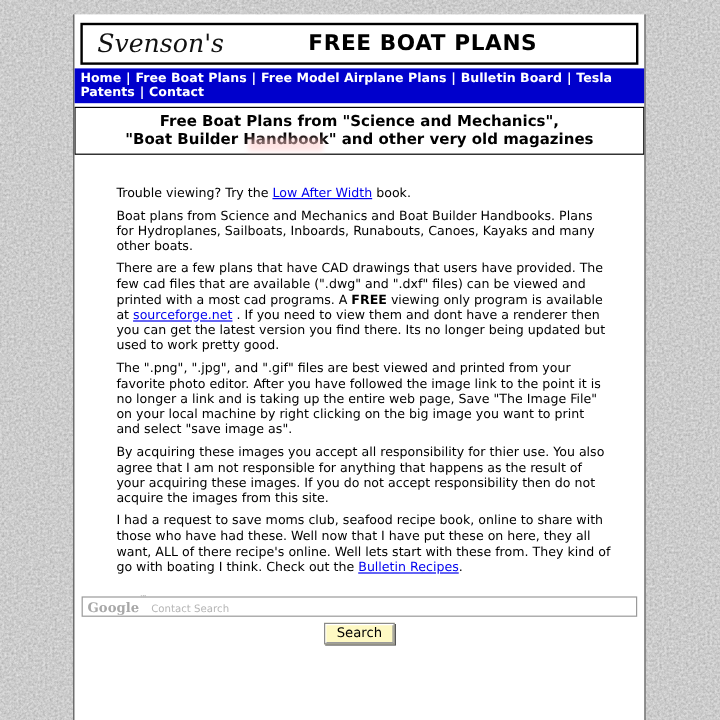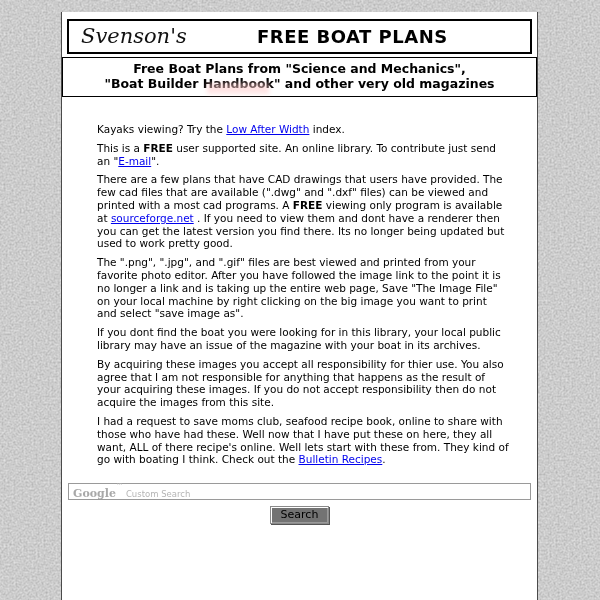--- a/index.html
+++ b/index.html
@@ -40,21 +40,21 @@
   .search-field { position:relative; height:17px; }
   .search-input { width:100%; height:17px; border:1px solid #9a9a9a; background:#fff;
                   font-size:10px; padding:1px 4px; }
   .watermark { position:absolute; left:5px; top:2px; pointer-events:none; color:#b0b0b0;
                white-space:nowrap; }
   .wm-logo { font-family:"DejaVu Serif", serif; font-size:11px; color:#a8a8a8;font-weight:bold; }
   .wm-tm { font-size:7px; vertical-align:top; color:#b5b5b5; }
   .wm-text { font-size:8.5px; color:#b5b5b5; margin-left:3px; }
   .search-btn-row { text-align:center; margin-top:6px; }
   .search-btn { font-family:"DejaVu Sans", sans-serif; font-size:11px; color:#000;
-                background:#737373; border:1px solid #8a8a8a; padding:1px 10px 2px 10px;
+                background:#fef9c3; border:1px solid #8a8a8a; padding:1px 10px 2px 10px;
                 box-shadow: inset 1px 1px 0 #ffffff, inset -1px -1px 0 #9a9a9a, 1px 1px 0 #555;
                 cursor:pointer; }
 </style>
 </head>
 <body>
 
 <svg class="bg-tex" width="600" height="600">
   <defs>
     <filter id="tex" x="0" y="0" width="100%" height="100%">
       <feTurbulence type="fractalNoise" baseFrequency="0.5" numOctaves="3" seed="11"></feTurbulence>
@@ -70,48 +70,50 @@
   <rect width="600" height="600" filter="url(#tex)"></rect>
 </svg>
 
 <div class="page-col">
 
   <div class="header-box">
     <span class="site-name">Svenson's</span>
     <span class="main-title">FREE BOAT PLANS</span>
   </div>
 
+  <div class="nav-bar" style="background:#0000CC;">
+    <a class="nav-link">Home</a><span class="nav-sep">|</span><a class="nav-link">Free Boat Plans</a><span class="nav-sep">|</span><a class="nav-link">Free Model Airplane Plans</a><span class="nav-sep">|</span><a class="nav-link">Bulletin Board</a><span class="nav-sep">|</span><a class="nav-link">Tesla Patents</a><span class="nav-sep">|</span><a class="nav-link">Contact</a>
+  </div>
 
   <div class="title-box">
     <div>Free Boat Plans from "Science and Mechanics",</div>
     <div>"Boat Builder Handbook" and other very old magazines</div>
   </div>
 
   <div class="content">
     <div class="faded-graphic"></div>
 
-    <p><span>Kayaks viewing? Try the </span><a class="txt-link">Low After Width</a><span> index.</span></p>
+    <p><span>Trouble viewing? Try the </span><a class="txt-link">Low After Width</a><span> book.</span></p>
 
+    <p>Boat plans from Science and Mechanics and Boat Builder Handbooks. Plans for Hydroplanes, Sailboats, Inboards, Runabouts, Canoes, Kayaks and many other boats.</p>
 
-    <p><span>This is a </span><b>FREE</b><span> user supported site. An online library. To contribute just send an "</span><a class="txt-link">E-mail</a><span>".</span></p>
 
     <p><span>There are a few plans that have CAD drawings that users have provided. The few cad files that are available (".dwg" and ".dxf" files) can be viewed and printed with a most cad programs. A </span><b>FREE</b><span> viewing only program is available at </span><a class="txt-link">sourceforge.net</a><span> . If you need to view them and dont have a renderer then you can get the latest version you find there. Its no longer being updated but used to work pretty good.</span></p>
 
     <p>The ".png", ".jpg", and ".gif" files are best viewed and printed from your favorite photo editor. After you have followed the image link to the point it is no longer a link and is taking up the entire web page, Save "The Image File" on your local machine by right clicking on the big image you want to print and select "save image as".</p>
 
-    <p>If you dont find the boat you were looking for in this library, your local public library may have an issue of the magazine with your boat in its archives.</p>
 
     <p class="bold">By acquiring these images you accept all responsibility for thier use. You also agree that I am not responsible for anything that happens as the result of your acquiring these images. If you do not accept responsibility then do not acquire the images from this site.</p>
 
     <p><span>I had a request to save moms club, seafood recipe book, online to share with those who have had these. Well now that I have put these on here, they all want, ALL of there recipe's online. Well lets start with these from. They kind of go with boating I think. Check out the </span><a class="txt-link">Bulletin Recipes</a><span>.</span></p>
   </div>
 
   <div class="search-wrap">
     <div class="search-field">
       <input class="search-input" type="text" value="" style="">
-      <span class="watermark"><span class="wm-logo">Google</span><span class="wm-tm">™</span><span class="wm-text">Custom Search</span></span>
+      <span class="watermark"><span class="wm-logo">Google</span><span class="wm-tm">™</span><span class="wm-text">Contact Search</span></span>
     </div>
     <div class="search-btn-row">
       <button class="search-btn">Search</button>
     </div>
   </div>
 
 </div>
 
 </body></html>

